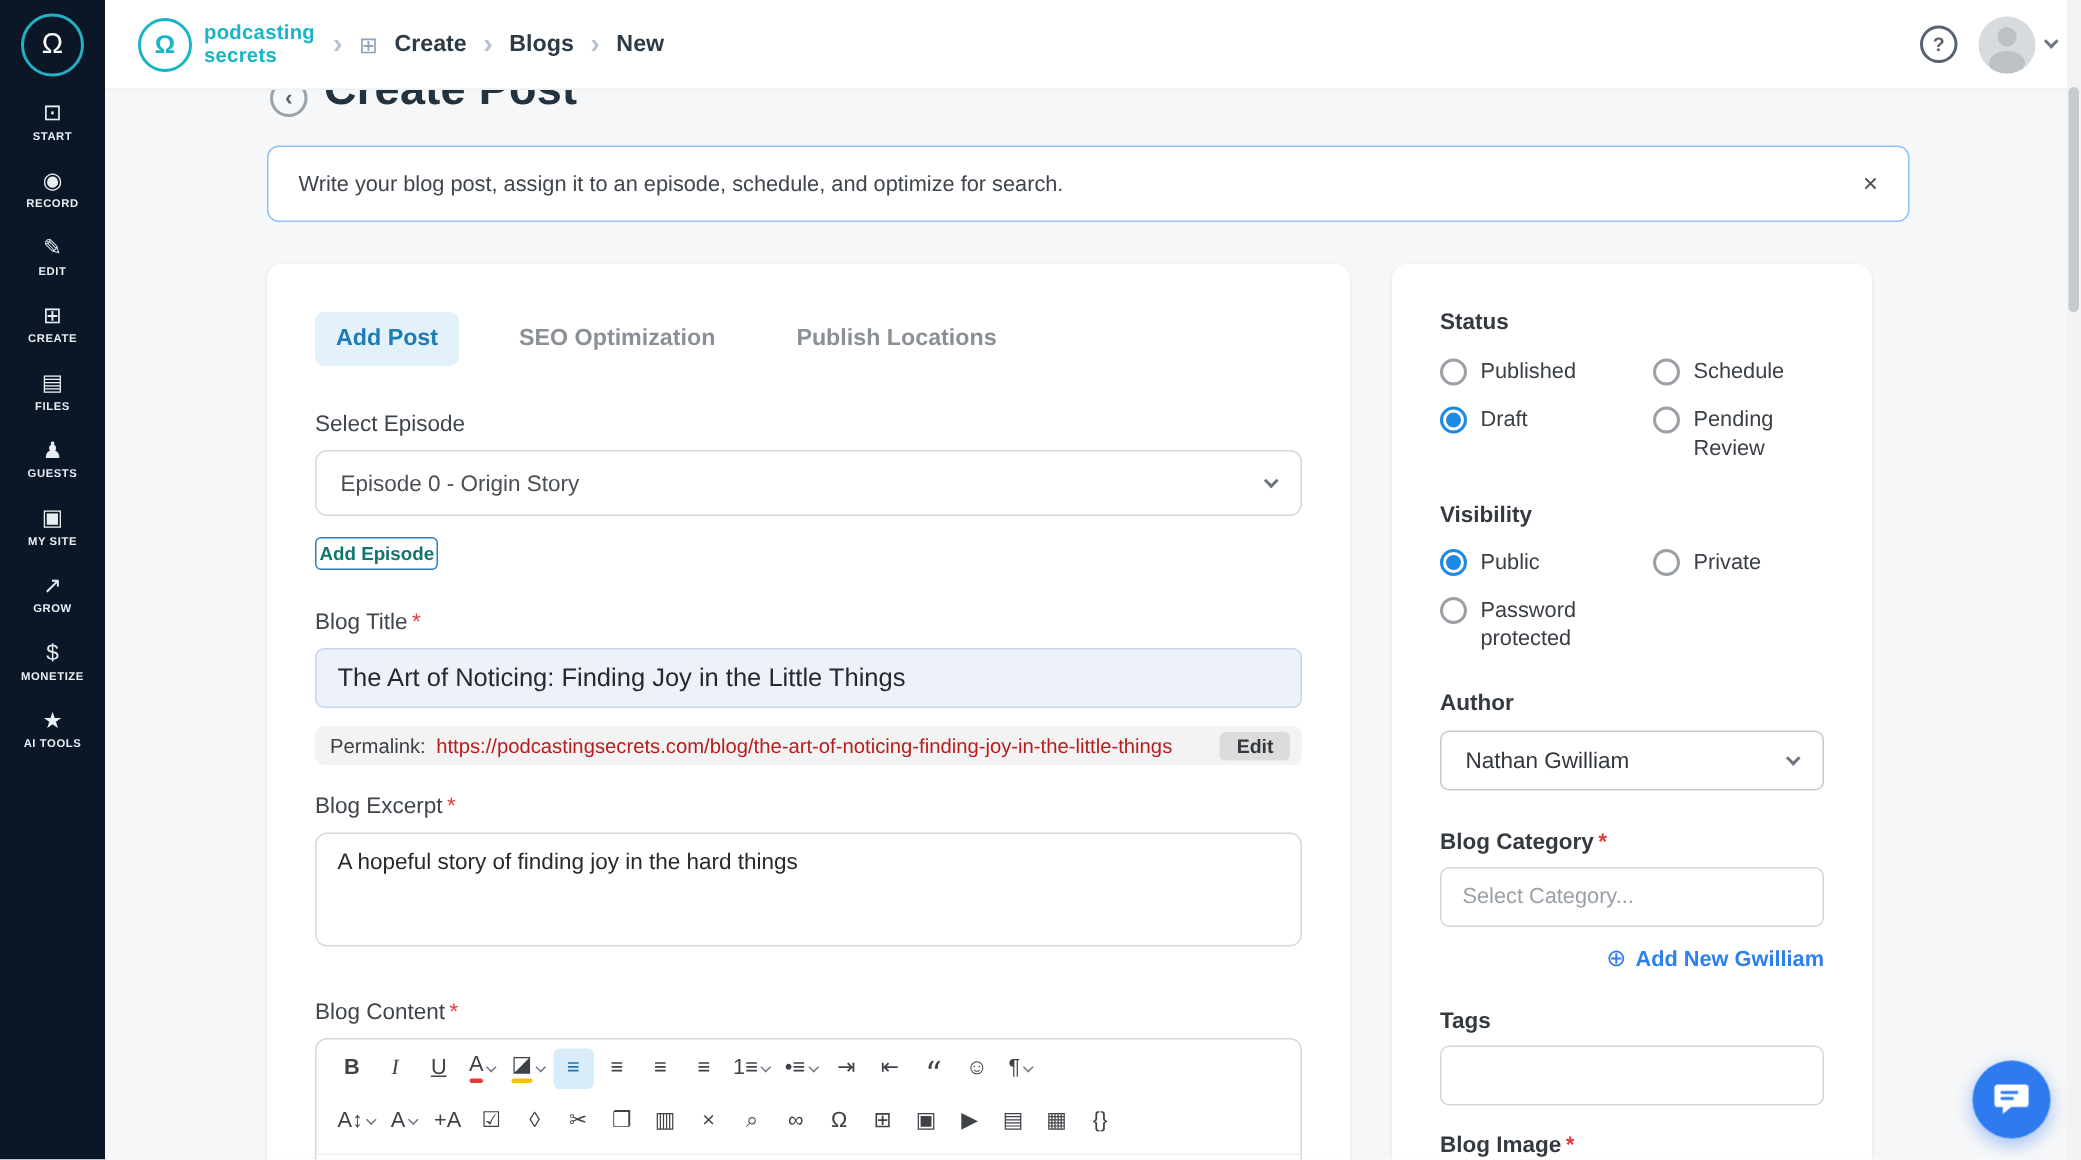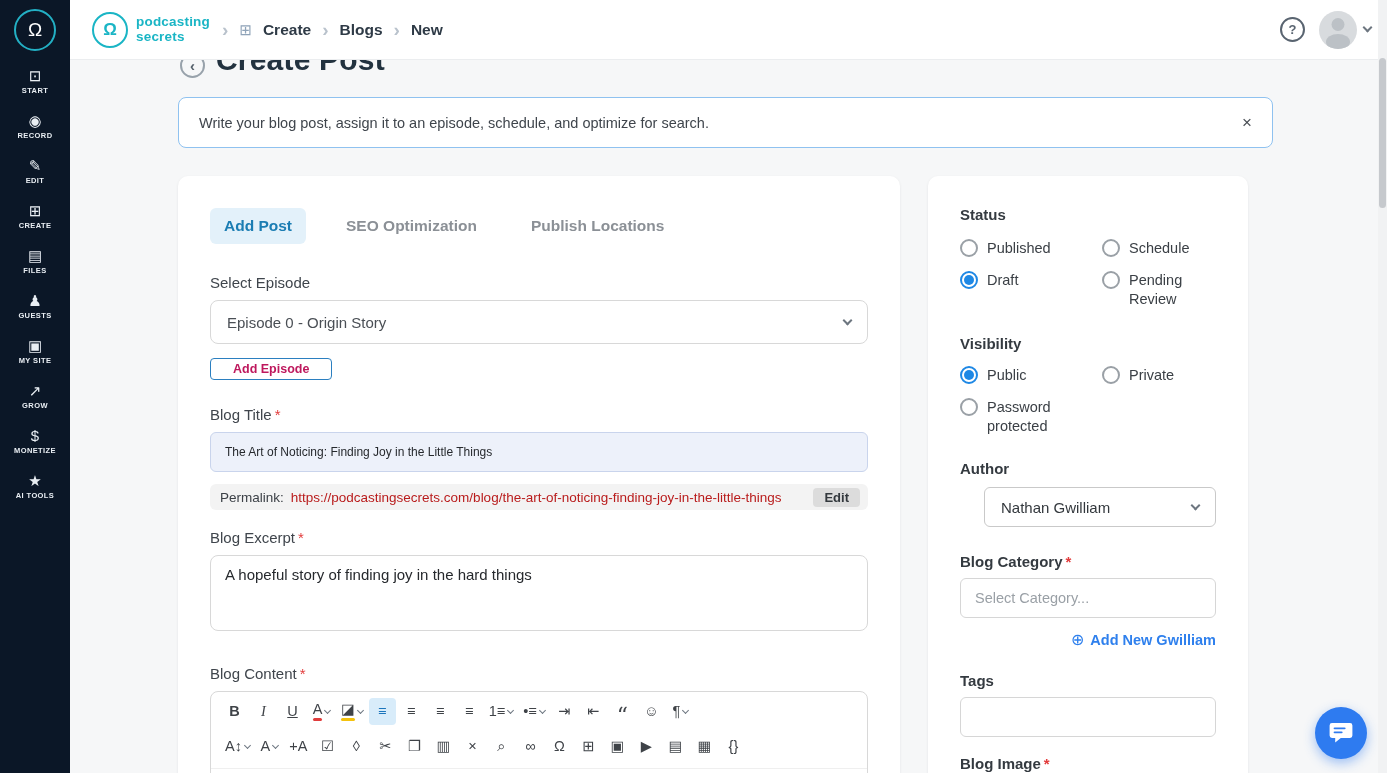--- a/index.html
+++ b/index.html
@@ -57,27 +57,27 @@
   .tabs { display:flex; align-items:flex-end; gap:26px; }
   .tab { font-size:15.5px; font-weight:600; color:#8b9096; padding:9px 14px; border-radius:6px; cursor:pointer; white-space:nowrap; }
   .tab.active { background:#e3f1fa; color:#1b7db3; }
 
   .flabel { font-size:15px; color:#3f454c; font-weight:500; }
   .req { color:#e23b3b; margin-left:3px; }
 
   .select { height:44px; border:1px solid #d8d8d8; border-radius:8px; display:flex; align-items:center; padding:0 16px;
             font-size:15px; color:#4a4f55; background:#fff; cursor:pointer; }
   .select .chev { margin-left:auto; }
-  .select.small { height:40px; border-radius:6px; border-color:#c9c9c9; color:#33383d;margin-left:24px; }
-
-  .add-episode { display:inline-block; margin-top:14px; font-size:12.5px; font-weight:700; color:#be185d;
-                 border:1px solid #2b7fc0; border-radius:4px; padding:3px 22px; background:#fff; cursor:pointer; }
+  .select.small { height:40px; border-radius:6px; border-color:#c9c9c9; color:#33383d; }
+
+  .add-episode { display:inline-block; margin-top:14px; font-size:12.5px; font-weight:700; color:#0f766e;
+                 border:1px solid #2b7fc0; border-radius:4px; padding:3px 2px; background:#fff; cursor:pointer; }
 
   .title-input { width:100%; height:40px; border:1px solid #c9d4ec; border-radius:6px; background:#edf1fa; padding:0 14px;
-                 font-size:12px; color:#26292d; font-family:inherit; outline:none; }
+                 font-size:17px; color:#26292d; font-family:inherit; outline:none; }
 
   .permalink { margin-top:12px; height:26px; background:#f3f3f3; border-radius:6px; display:flex; align-items:center;
                padding:0 8px 0 10px; gap:7px; font-size:13.5px; }
   .permalink-label { color:#3c4147; }
   .permalink-url { color:#b91c1c; text-decoration:none; cursor:pointer; flex:1; white-space:nowrap; overflow:hidden; text-overflow:ellipsis; }
   .edit-btn { background:#dcdcdc; border-radius:4px; padding:2px 11px; font-size:13px; color:#33383d; font-weight:600; cursor:pointer; }
 
   .excerpt { width:100%; height:76px; border:1px solid #d8d8d8; border-radius:8px; padding:10px 14px; font-size:15px;
              color:#26292d; resize:none; font-family:inherit; outline:none; }
 

